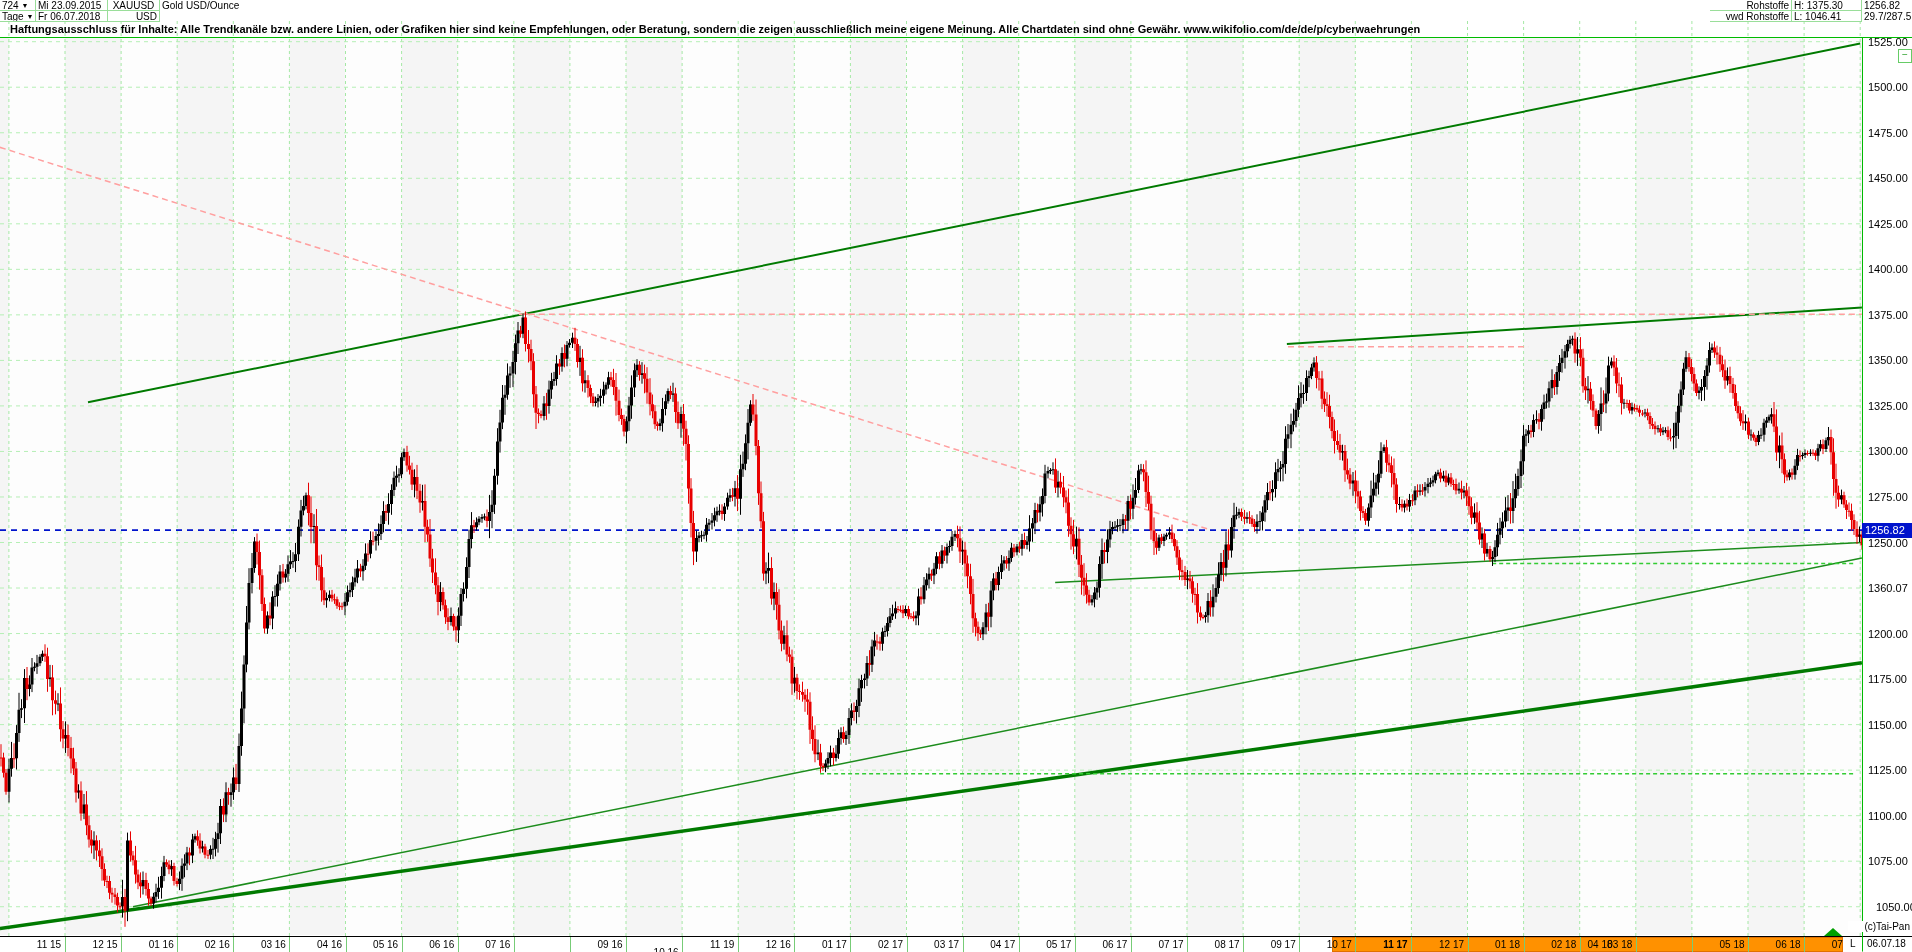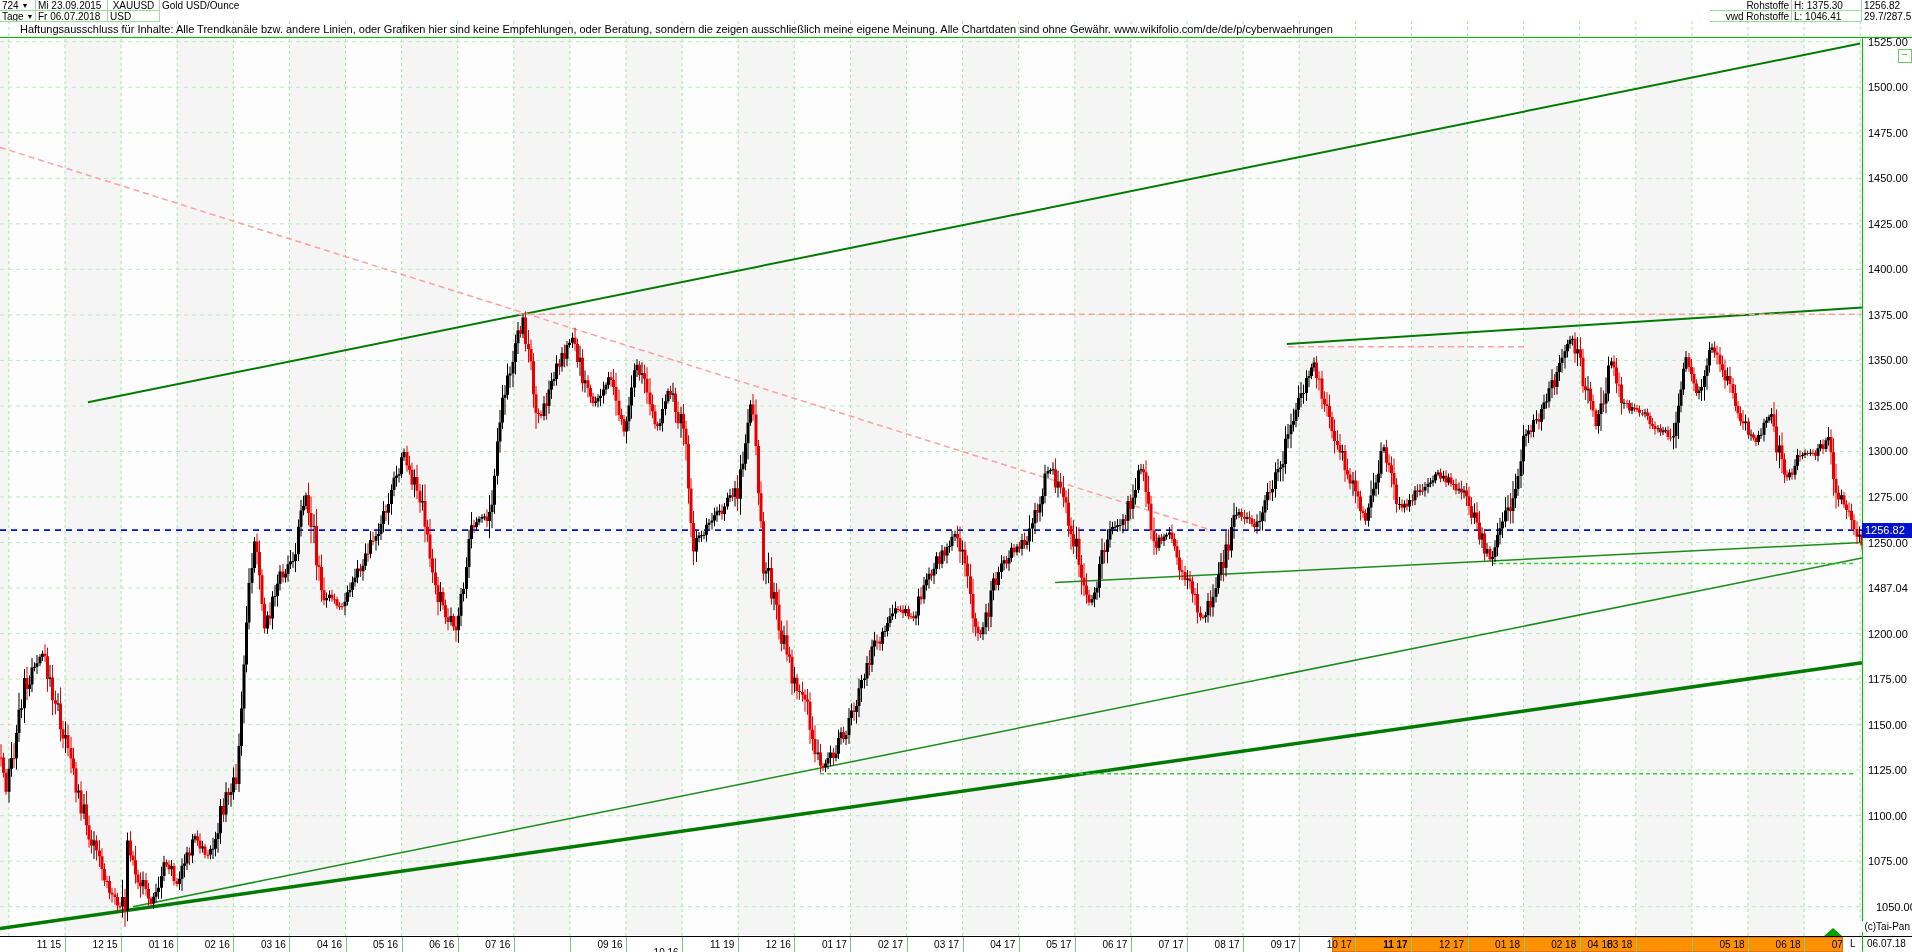--- a/index.html
+++ b/index.html
@@ -10,21 +10,21 @@
   #chart-svg{position:absolute;left:0;top:0;z-index:1;}
   
   #header{position:absolute;left:0;top:0;width:1912px;height:21px;background:#fff;z-index:5;font-size:10px;}
   .hcell{position:absolute;box-sizing:border-box;border-right:1px solid #9ade9a;border-bottom:1px solid #9ade9a;
          height:11px;line-height:11px;white-space:nowrap;overflow:hidden;background:#fff;padding:0 2px;}
   .noborder{border-right:none;border-bottom:none;}
   .arrow-down{font-size:7px;vertical-align:1px;}
   
   #disclaimer-row{position:absolute;left:0;top:21px;width:1912px;height:16px;z-index:4;
                   font-size:11px;line-height:16px;white-space:nowrap;}
-  #disclaimer-row span{padding-left:20px;}
+  #disclaimer-row span{padding-left:10px;font-weight:bold;}
   
   #y-axis-bg{position:absolute;left:1863px;top:37px;width:49px;height:899px;background:#fff;z-index:2;}
   .ylab{position:absolute;left:1868px;width:44px;font-size:11px;line-height:11px;z-index:3;background:transparent;}
   #price-label{position:absolute;left:1862px;width:50px;height:15px;background:#0013cc;color:#fff;
                font-size:11px;line-height:15px;text-align:left;padding-left:3px;z-index:6;box-sizing:border-box;}
   #collapse-box{position:absolute;left:1898px;top:49px;width:12px;height:12px;border:1px solid #66cc66;
                 color:#2aa02a;font-size:10px;line-height:10px;text-align:center;z-index:6;background:#fff;}
   #copyright{position:absolute;left:1848px;top:921px;width:62px;font-size:10px;text-align:right;z-index:6;background:#fff;}
   
   #x-axis{position:absolute;left:0;top:936px;width:1912px;height:16px;background:#fff;z-index:3;
@@ -152,21 +152,21 @@
     <path d="M1 758.6L1 757.6M3.5 757.6L3.5 772.8M6 772.8L6 791.7M14 759.3L14 758.3M27 678.0L27 689.1M45 653.8L45 656.3M47.5 656.3L47.5 679.1M52.5 677.4L52.5 700.2M55.5 700.2L55.5 703.7M60.5 703.6L60.5 729.3M63 729.3L63 738.4M68 735.1L68 748.1M71 748.1L71 758.6M73.5 758.6L73.5 768.5M76 768.5L76 792.4M81 790.5L81 813.5M86.5 804.6L86.5 825.2M89 825.2L89 839.5M91.5 839.5L91.5 845.6M96.5 840.5L96.5 850.4M99.5 850.4L99.5 856.2M102 856.2L102 869.1M104.5 869.1L104.5 880.4M107 882.1L107 881.1M109.5 881.1L109.5 892.7M112 892.7L112 894.5M115 894.5L115 897.1M117.5 897.1L117.5 905.4M120 907.3L120 906.3M125 896.9L125 910.7M130.5 840.5L130.5 855.5M133 855.5L133 860.3M135.5 860.3L135.5 874.6M138 874.6L138 882.5M140.5 882.5L140.5 886.2M146 880.1L146 889.0M148.5 889.0L148.5 898.5M151 898.5L151 903.4M166.5 862.3L166.5 864.4M169 864.4L169 869.2M174 866.0L174 881.0M177 881.0L177 884.0M189.5 852.5L189.5 855.6M197.5 836.2L197.5 840.4M200 840.4L200 848.6M205 846.6L205 854.7M208 855.8L208 854.8M223.5 805.9L223.5 814.5M228.5 792.3L228.5 795.0M236 777.4L236 784.0M257 541.4L257 552.0M259.5 552.0L259.5 575.2M262 575.2L262 604.1M264.5 604.1L264.5 628.4M270 615.5L270 618.5M283 571.4L283 577.5M308.5 495.2L308.5 512.9M311 512.9L311 527.0M316.5 525.9L316.5 565.2M319 565.2L319 567.1M321.5 567.1L321.5 590.3M324 590.3L324 600.2M332 594.8L332 598.6M334.5 600.3L334.5 599.3M337 599.3L337 605.7M339.5 606.8L339.5 605.8M342 607.3L342 606.3M360.5 568.5L360.5 571.2M368 554.8L368 553.8M373 541.7L373 540.7M386 511.0L386 512.7M407 451.9L407 465.4M409.5 465.4L409.5 469.7M412 469.7L412 484.6M417 476.9L417 490.8M420 490.8L420 502.5M425 501.0L425 526.7M427.5 526.7L427.5 534.6M430 534.6L430 558.6M432.5 558.6L432.5 572.5M435.5 572.5L435.5 585.3M438 585.3L438 602.0M443 592.0L443 605.2M445.5 605.2L445.5 617.2M448 617.2L448 621.9M453.5 616.0L453.5 626.6M456 626.6L456 630.3M474 525.3L474 527.3M487 516.6L487 521.1M520.5 330.6L520.5 333.7M525.5 317.5L525.5 343.9M528.5 343.9L528.5 348.9M531 348.9L531 361.2M533.5 361.2L533.5 394.3M536 394.3L536 412.7M538.5 412.7L538.5 414.1M541 414.1L541 416.0M546.5 403.5L546.5 406.1M559.5 363.5L559.5 366.6M564.5 352.9L564.5 358.8M575 337.8L575 344.0M577.5 344.0L577.5 361.9M582.5 357.8L582.5 383.3M588 380.3L588 388.1M590.5 388.1L590.5 396.6M593 396.6L593 403.1M611 377.2L611 380.0M613.5 380.0L613.5 387.1M616 387.1L616 400.7M619 400.7L619 415.1M621.5 415.1L621.5 418.9M624 418.9L624 431.6M639.5 364.8L639.5 375.1M644.5 373.2L644.5 378.7M647 378.7L647 392.6M650 392.6L650 404.2M652.5 404.2L652.5 411.2M655 411.2L655 424.2M657.5 424.2L657.5 425.9M670.5 390.9L670.5 394.8M675.5 393.4L675.5 411.9M678 411.9L678 423.3M683.5 413.9L683.5 428.7M686 428.7L686 443.9M688.5 443.9L688.5 488.5M691 488.5L691 522.9M693.5 522.9L693.5 551.6M722 510.8L722 514.0M732.5 495.2L732.5 496.7M737.5 488.3L737.5 498.8M753 404.5L753 414.6M756 414.6L756 446.0M758.5 446.0L758.5 493.2M761 493.2L761 521.2M763.5 521.2L763.5 573.4M771.5 567.9L771.5 598.5M776.5 591.9L776.5 604.8M779 604.8L779 630.5M781.5 630.5L781.5 643.7M787 635.2L787 654.5M789.5 654.5L789.5 656.7M792 656.7L792 683.6M797 677.8L797 691.0M799.5 691.0L799.5 692.0M802.5 692.0L802.5 694.7M805 694.7L805 699.5M807.5 699.5L807.5 701.8M810 701.8L810 729.8M812.5 729.8L812.5 738.9M815 738.9L815 754.3M820.5 752.6L820.5 765.8M823 765.8L823 767.2M833.5 752.6L833.5 757.9M843.5 732.2L843.5 739.0M854 710.4L854 712.1M869.5 663.1L869.5 664.8M877 642.4L877 641.4M880 641.4L880 643.7M898 609.9L898 608.9M900.5 610.8L900.5 609.8M903 609.8L903 613.3M908.5 609.0L908.5 616.2M911 617.3L911 616.3M913.5 616.3L913.5 618.3M921 596.4L921 599.3M931.5 573.7L931.5 575.5M939.5 556.2L939.5 563.8M944.5 550.4L944.5 555.5M957.5 533.9L957.5 538.2M960 538.2L960 551.4M965 549.8L965 563.5M967.5 563.5L967.5 576.3M970.5 576.3L970.5 594.0M973 594.0L973 618.2M975.5 618.2L975.5 626.8M978 626.8L978 633.1M980.5 633.1L980.5 634.2M988.5 612.4L988.5 616.7M996 578.4L996 585.0M1006.5 560.3L1006.5 563.6M1014 547.8L1014 552.3M1019.5 546.5L1019.5 548.7M1024.5 539.9L1024.5 544.9M1037.5 510.1L1037.5 512.4M1055.5 469.2L1055.5 487.4M1060.5 481.7L1060.5 487.5M1063.5 487.5L1063.5 497.3M1066 497.3L1066 502.6M1068.5 502.6L1068.5 525.8M1071 525.8L1071 534.2M1073.5 534.2L1073.5 546.6M1079 538.8L1079 564.8M1081.5 564.8L1081.5 577.7M1084 577.7L1084 585.5M1086.5 585.5L1086.5 594.7M1089 594.7L1089 602.4M1104.5 550.1L1104.5 552.0M1125.5 519.2L1125.5 520.8M1130.5 501.0L1130.5 508.7M1143.5 469.2L1143.5 472.3M1146 472.3L1146 492.0M1148.5 492.0L1148.5 503.8M1151 503.8L1151 530.5M1154 530.5L1154 541.2M1156.5 541.2L1156.5 547.7M1161.5 537.5L1161.5 540.9M1172 532.5L1172 538.9M1174.5 538.9L1174.5 546.3M1177 546.3L1177 557.6M1179.5 557.6L1179.5 570.3M1182 570.3L1182 572.0M1185 572.0L1185 580.0M1190 578.5L1190 581.3M1192.5 581.3L1192.5 593.7M1195 595.0L1195 594.0M1197.5 594.0L1197.5 612.5M1200.5 612.5L1200.5 616.9M1203 618.0L1203 617.0M1210.5 601.1L1210.5 607.2M1223.5 562.0L1223.5 567.8M1228.5 544.5L1228.5 550.4M1241.5 512.0L1241.5 516.7M1244.5 516.7L1244.5 518.7M1249.5 517.3L1249.5 518.5M1252 518.5L1252 523.9M1254.5 523.9L1254.5 527.1M1270 493.3L1270 492.3M1316.5 362.5L1316.5 377.9M1319 379.6L1319 378.6M1322 378.6L1322 398.7M1324.5 398.7L1324.5 404.3M1327 404.3L1327 405.9M1329.5 405.9L1329.5 417.0M1332 417.0L1332 431.0M1334.5 431.0L1334.5 441.0M1337.5 441.0L1337.5 444.9M1340 444.9L1340 452.4M1345 450.9L1345 470.2M1347.5 470.2L1347.5 474.5M1350 474.5L1350 483.5M1355.5 480.4L1355.5 491.2M1358 491.2L1358 496.5M1360.5 496.5L1360.5 510.9M1363 510.9L1363 513.0M1365.5 513.0L1365.5 520.8M1386.5 447.3L1386.5 462.7M1389 462.7L1389 465.3M1391.5 465.3L1391.5 473.1M1394 473.1L1394 484.6M1396.5 484.6L1396.5 504.1M1402 503.9L1402 507.5M1407 503.7L1407 506.4M1412.5 501.3L1412.5 500.3M1417.5 490.6L1417.5 491.8M1422.5 491.6L1422.5 490.6M1440.5 472.4L1440.5 478.5M1446 475.7L1446 482.4M1451 477.4L1451 483.7M1453.5 484.9L1453.5 483.9M1456 483.9L1456 490.6M1461.5 488.7L1461.5 492.6M1466.5 490.5L1466.5 496.3M1469 496.3L1469 506.3M1471.5 506.3L1471.5 517.8M1477 512.4L1477 522.4M1479.5 522.4L1479.5 539.5M1484.5 533.4L1484.5 553.5M1490 549.0L1490 559.2M1510.5 507.6L1510.5 511.1M1531 430.5L1531 432.1M1539 419.2L1539 421.7M1554.5 380.0L1554.5 386.9M1575 338.7L1575 353.4M1580.5 349.3L1580.5 357.8M1583 357.8L1583 386.3M1585.5 386.3L1585.5 390.2M1590.5 388.7L1590.5 401.0M1593 401.0L1593 410.6M1596 410.6L1596 426.0M1603.5 404.6L1603.5 403.6M1614 361.5L1614 367.5M1616.5 367.5L1616.5 383.5M1619 385.4L1619 384.4M1621.5 384.4L1621.5 402.9M1627 404.1L1627 403.1M1629.5 403.1L1629.5 410.5M1634.5 408.9L1634.5 407.9M1637 407.9L1637 409.7M1639.5 409.7L1639.5 412.7M1642.5 414.6L1642.5 413.6M1647.5 412.5L1647.5 416.1M1650 416.1L1650 424.0M1652.5 424.0L1652.5 425.8M1655 425.8L1655 429.1M1660.5 428.2L1660.5 432.2M1668 430.3L1668 436.9M1670.5 438.5L1670.5 437.5M1689 357.3L1689 366.9M1691.5 366.9L1691.5 374.0M1694 374.0L1694 383.4M1696.5 383.4L1696.5 393.1M1714.5 347.6L1714.5 352.6M1717 352.6L1717 354.7M1720 354.7L1720 364.3M1722.5 364.3L1722.5 370.3M1725 370.3L1725 380.4M1730 375.9L1730 384.1M1733 384.1L1733 392.9M1735.5 392.9L1735.5 405.9M1738 405.9L1738 413.3M1740.5 413.3L1740.5 421.3M1743 421.3L1743 423.3M1748.5 421.5L1748.5 434.8M1753.5 434.4L1753.5 437.8M1756 437.8L1756 442.0M1774 414.3L1774 426.4M1776.5 426.4L1776.5 452.6M1782 445.5L1782 459.3M1784.5 459.3L1784.5 474.6M1787 474.6L1787 477.2M1792 472.6L1792 474.7M1800 456.8L1800 455.8M1807.5 454.0L1807.5 453.0M1813 453.8L1813 452.8M1815.5 452.8L1815.5 455.7M1823 444.3L1823 449.1M1831 436.9L1831 452.2M1833.5 452.2L1833.5 478.9M1836 478.9L1836 492.8M1838.5 492.8L1838.5 499.6M1844 495.2L1844 504.4M1846.5 504.4L1846.5 510.1M1849 511.7L1849 510.7M1851.5 510.7L1851.5 520.1M1854 520.1L1854 528.9M1857 528.9L1857 536.7M1862 534.6L1862 545.3M1864.5 545.3L1864.5 554.2" stroke="#e80000" stroke-width="3" fill="none"></path>
   </svg>
 
 <div id="header">
   <div class="hcell" style="left:0;top:0;width:36px;"><span>724</span> <span class="arrow-down">▼</span></div>
   <div class="hcell" style="left:36px;top:0;width:72px;">Mi 23.09.2015</div>
   <div class="hcell" style="left:108px;top:0;width:52px;text-align:center;">XAUUSD</div>
   <div class="hcell noborder" style="left:160px;top:0;width:150px;">Gold USD/Ounce</div>
   <div class="hcell" style="left:0;top:11px;width:36px;"><span>Tage</span> <span class="arrow-down">▼</span></div>
   <div class="hcell" style="left:36px;top:11px;width:72px;">Fr 06.07.2018</div>
-  <div class="hcell" style="left:108px;top:11px;width:52px;text-align:left;">USD</div>
+  <div class="hcell" style="left:108px;top:11px;width:52px;text-align:right;">USD</div>
 
   <div class="hcell" style="left:1710px;top:0;width:82px;text-align:right;">Rohstoffe</div>
   <div class="hcell" style="left:1792px;top:0;width:70px;">H: 1375.30</div>
   <div class="hcell noborder" style="left:1862px;top:0;width:50px;">1256.82</div>
   <div class="hcell" style="left:1710px;top:11px;width:82px;text-align:right;">vwd Rohstoffe</div>
   <div class="hcell" style="left:1792px;top:11px;width:70px;">L: 1046.41</div>
   <div class="hcell noborder" style="left:1862px;top:11px;width:50px;">29.7/287.5</div>
 </div>
 
 <div id="disclaimer-row">
@@ -257,21 +257,21 @@
   </div>
 <div id="axis-marker-triangle"></div>
 
 <div class="ylab" style="top: 901.722px; margin-left: 8px;">1050.00</div>
 <div class="ylab" style="top: 856.195px;">1075.00</div>
 <div class="ylab" style="top: 810.668px;">1100.00</div>
 <div class="ylab" style="top: 765.14px;">1125.00</div>
 <div class="ylab" style="top: 719.612px;">1150.00</div>
 <div class="ylab" style="top: 674.085px;">1175.00</div>
 <div class="ylab" style="top: 628.558px;">1200.00</div>
-<div class="ylab" style="top: 583.03px;">1487.04</div>
+<div class="ylab" style="top: 583.03px;">1360.07</div>
 <div class="ylab" style="top: 537.503px;">1250.00</div>
 <div class="ylab" style="top: 491.975px;">1275.00</div>
 <div class="ylab" style="top: 446.447px;">1300.00</div>
 <div class="ylab" style="top: 400.92px;">1325.00</div>
 <div class="ylab" style="top: 355.392px;">1350.00</div>
 <div class="ylab" style="top: 309.865px;">1375.00</div>
 <div class="ylab" style="top: 264.337px;">1400.00</div>
 <div class="ylab" style="top: 218.81px;">1425.00</div>
 <div class="ylab" style="top: 173.282px;">1450.00</div>
 <div class="ylab" style="top: 127.755px;">1475.00</div>

